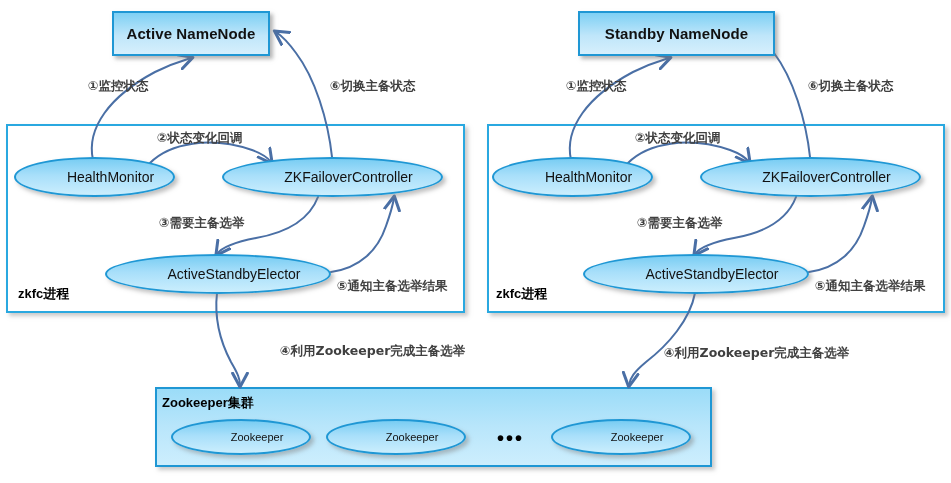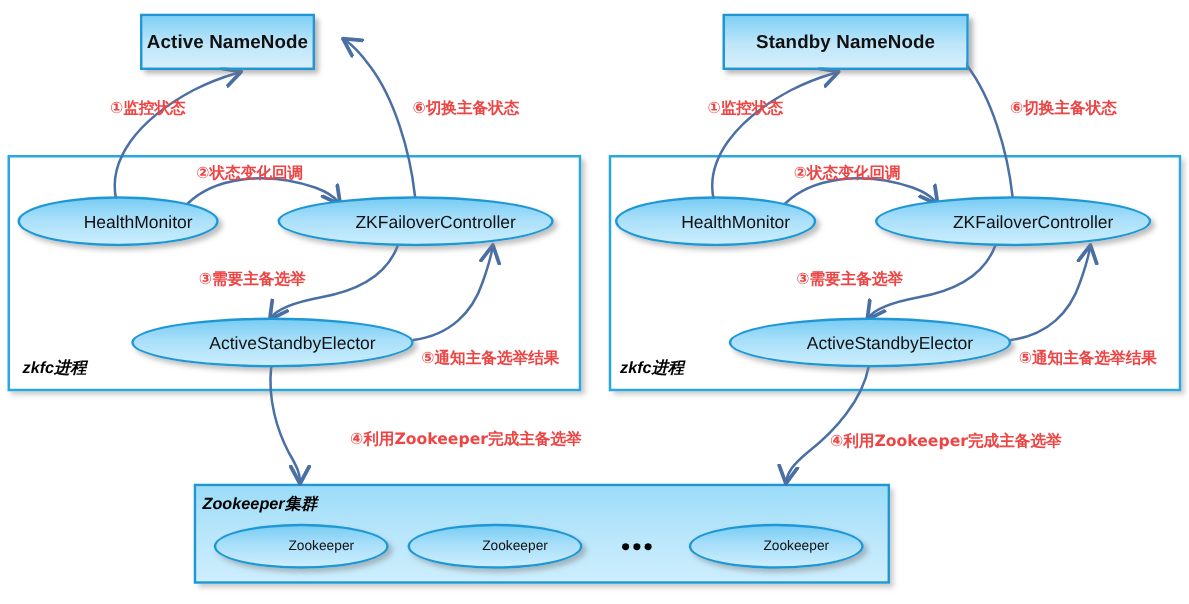--- a/index.html
+++ b/index.html
@@ -60,21 +60,20 @@
     background: linear-gradient(to bottom, #9bdcf8 0%, #b9e6fb 50%, #cdeefd 100%);
     border-color: #1f97d4;
   }
   .container-label {
     position: absolute;
     font-weight: bold;
     font-size: 13px;
     color: #000000;
     white-space: nowrap;
     z-index: 5;
-    font-style: italic;
   }
 
   
   .node-ellipse {
     position: absolute;
     box-sizing: border-box;
     border: 2px solid #1f97d4;
     border-radius: 50%;
     background: linear-gradient(to bottom, #79cdf3 0%, #a8dffa 45%, #cbeefd 100%);
     box-shadow: 3px 3px 4px rgba(130,130,130,0.5);
@@ -91,21 +90,21 @@
     margin-left: 32px;
   }
   .node-ellipse.small span { font-size: 11px; }
 
   
   .edge-label {
     position: absolute;
     font-family: "DejaVu Sans", "Liberation Sans", sans-serif;
     font-weight: bold;
     font-size: 12.5px;
-    color: #ef4444;
+    color: #404040;
     white-space: nowrap;
     z-index: 6;
     background: transparent;
   }
 
   
   .dots {
     position: absolute;
     font-weight: bold;
     font-size: 20px;
@@ -147,21 +146,21 @@
       <path d="M 810,157 C 806,120 793,78 774,53 C 766,42 760,36 754,32" marker-end="url(#ah)"></path>
 
       <path d="M 796,197 C 788,218 768,232 734,238 C 713,242 700,247 695,254" marker-end="url(#ah)"></path>
 
       <path d="M 809,272 C 838,268 856,250 864,226 C 869,212 871,204 872,198" marker-end="url(#ah)"></path>
 
       <path d="M 695,293 C 690,320 668,345 646,362 C 634,372 630,378 629,385" marker-end="url(#ah)"></path>
     </g>
   </svg>
 
-  <div class="node-rect" style="left:112px; top:11px; width:140px; height:45px;">
+  <div class="node-rect" style="left:112px; top:11px; width:158px; height:45px;">
     <span>Active NameNode</span>
   </div>
 
   <div class="node-rect" style="left:578px; top:11px; width:197px; height:45px;">
     <span>Standby NameNode</span>
   </div>
 
   <div class="container-box" style="left:6px; top:124px; width:459px; height:189px;"></div>
 
   <div class="container-label" style="left:18px; top:285px;">zkfc进程</div>

